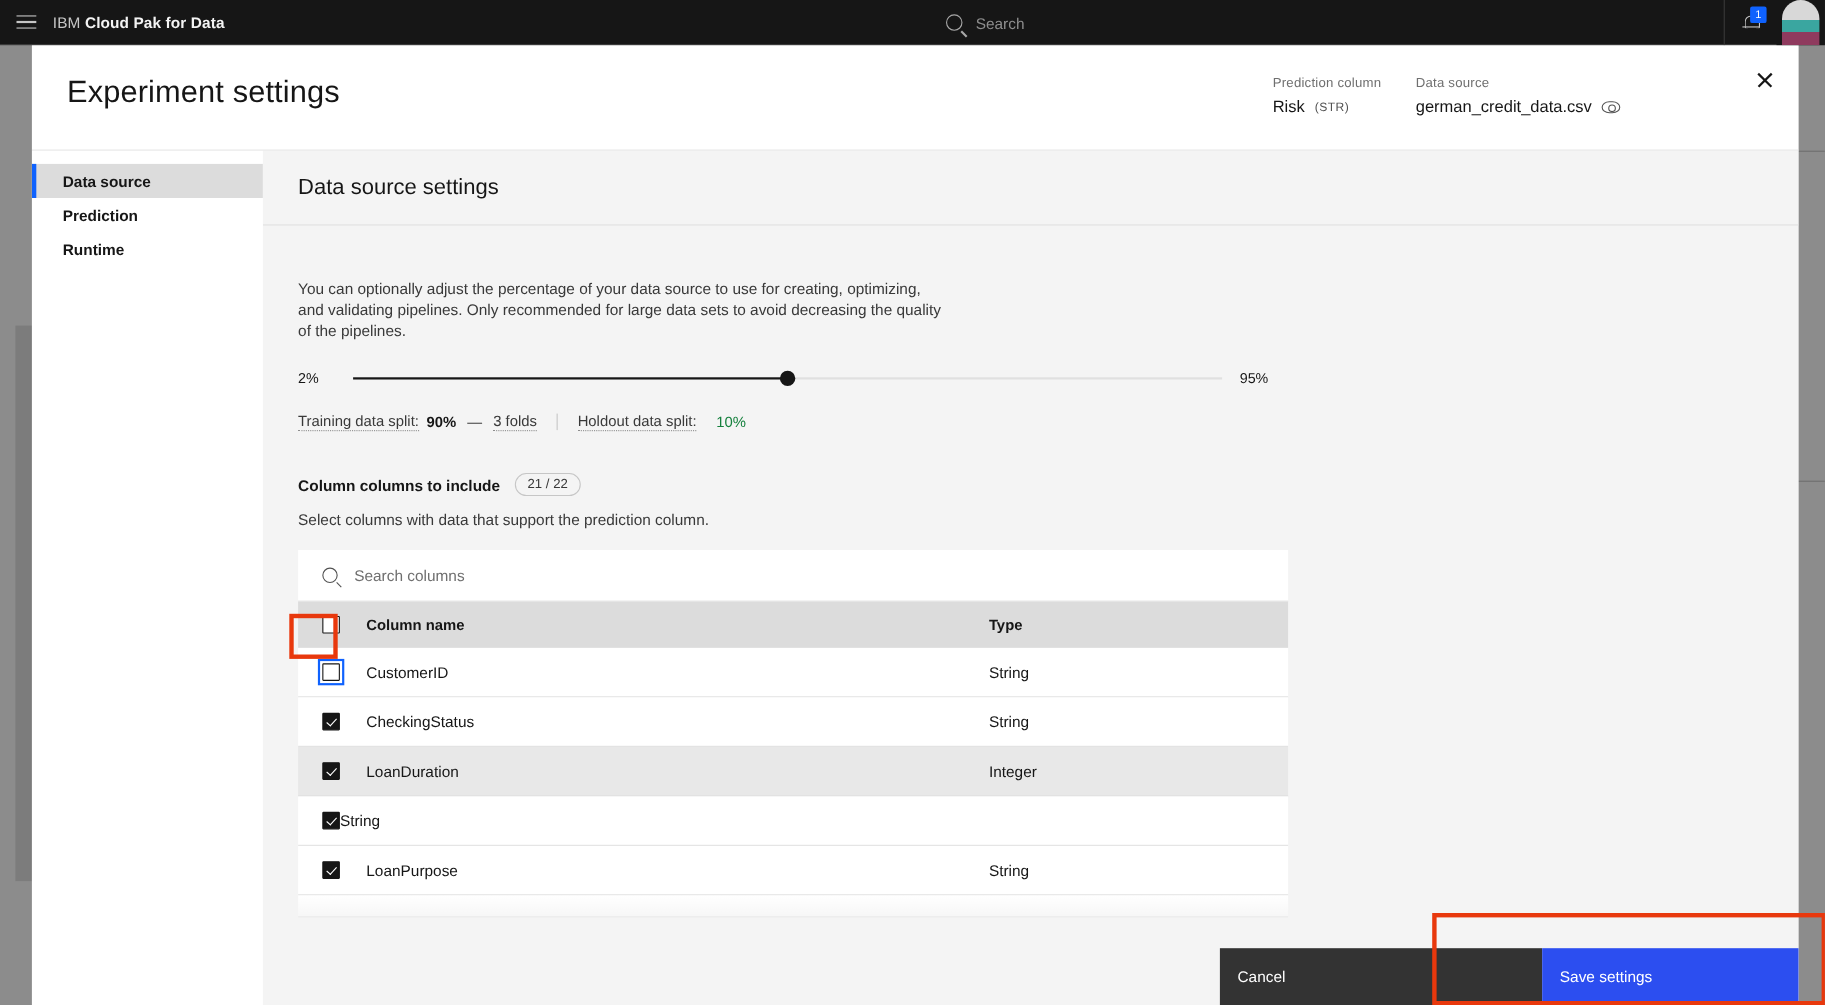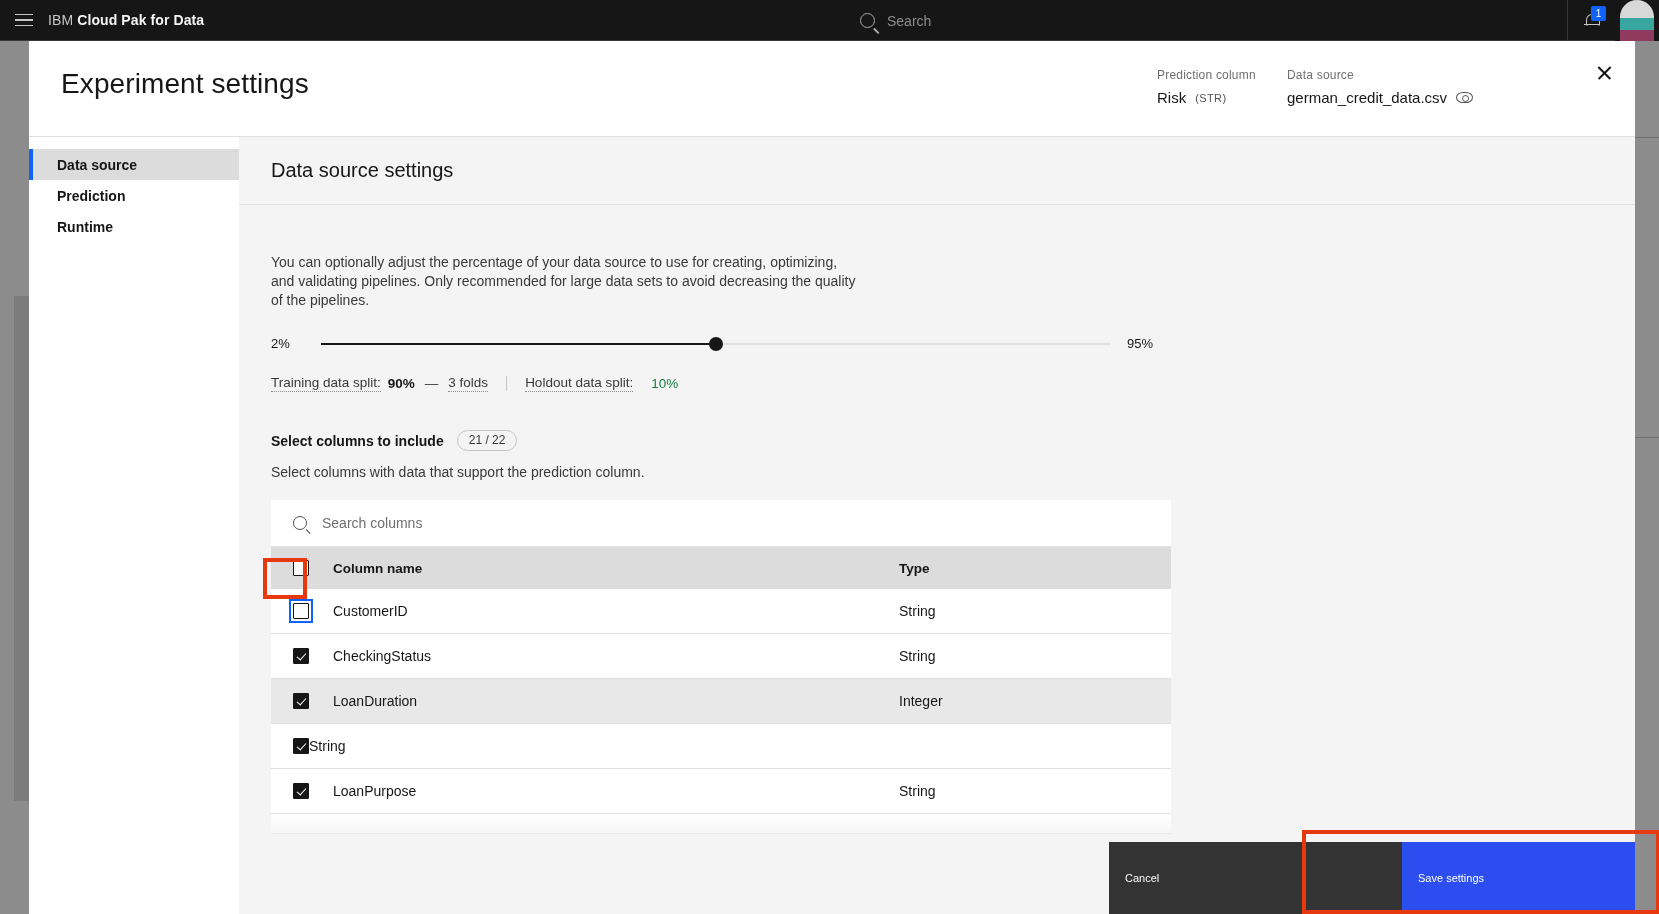--- a/index.html
+++ b/index.html
@@ -211,22 +211,22 @@
   }
 
   
   .annot {
     position: absolute; border: 4px solid #e8380d; pointer-events: none; z-index: 60;
   }
 
   
   .footer-btns { position: absolute; left: 1080px; bottom: 0; display: flex; z-index: 30; }
   .btn {
-    width: 293px; height: 72px; display: flex; align-items: center; padding-left: 16px;
-    font-size: 11px; cursor: pointer; border: none;
+    width: 293px; height: 52px; display: flex; align-items: center; padding-left: 16px;
+    font-size: 14px; cursor: pointer; border: none;
   }
   .btn-cancel { background: #333333; color: #ffffff; }
   .btn-save { background: #2c4ef0; color: #ffffff; }
 
   .focus-ring-save {
     position: absolute; left: 1302px; bottom: 0; width: 358px; height: 84px; z-index: 61;
     border: 4px solid #e8380d; pointer-events: none;
   }
 </style>
 </head>
@@ -335,21 +335,21 @@
             <span class="dotted">Training data split:</span>
             <span class="v">90%</span>
             <span class="dash">—</span>
             <span class="dotted">3 folds</span>
             <span class="divider"></span>
             <span class="dotted">Holdout data split:</span>
             <span class="plain">10%</span>
           </div>
 
           <div class="cols-head">
-            <span class="cols-title">Select columns to include</span>
+            <span class="cols-title">Column columns to include</span>
             <span class="pill">21 / 22</span>
           </div>
           <div class="cols-desc">Select columns with data that support the prediction column.</div>
 
           <div class="table-wrap">
 
             <div class="search-bar">
               <span class="mag-dark"></span>
               <span class="ph">Search columns</span>
             </div>

